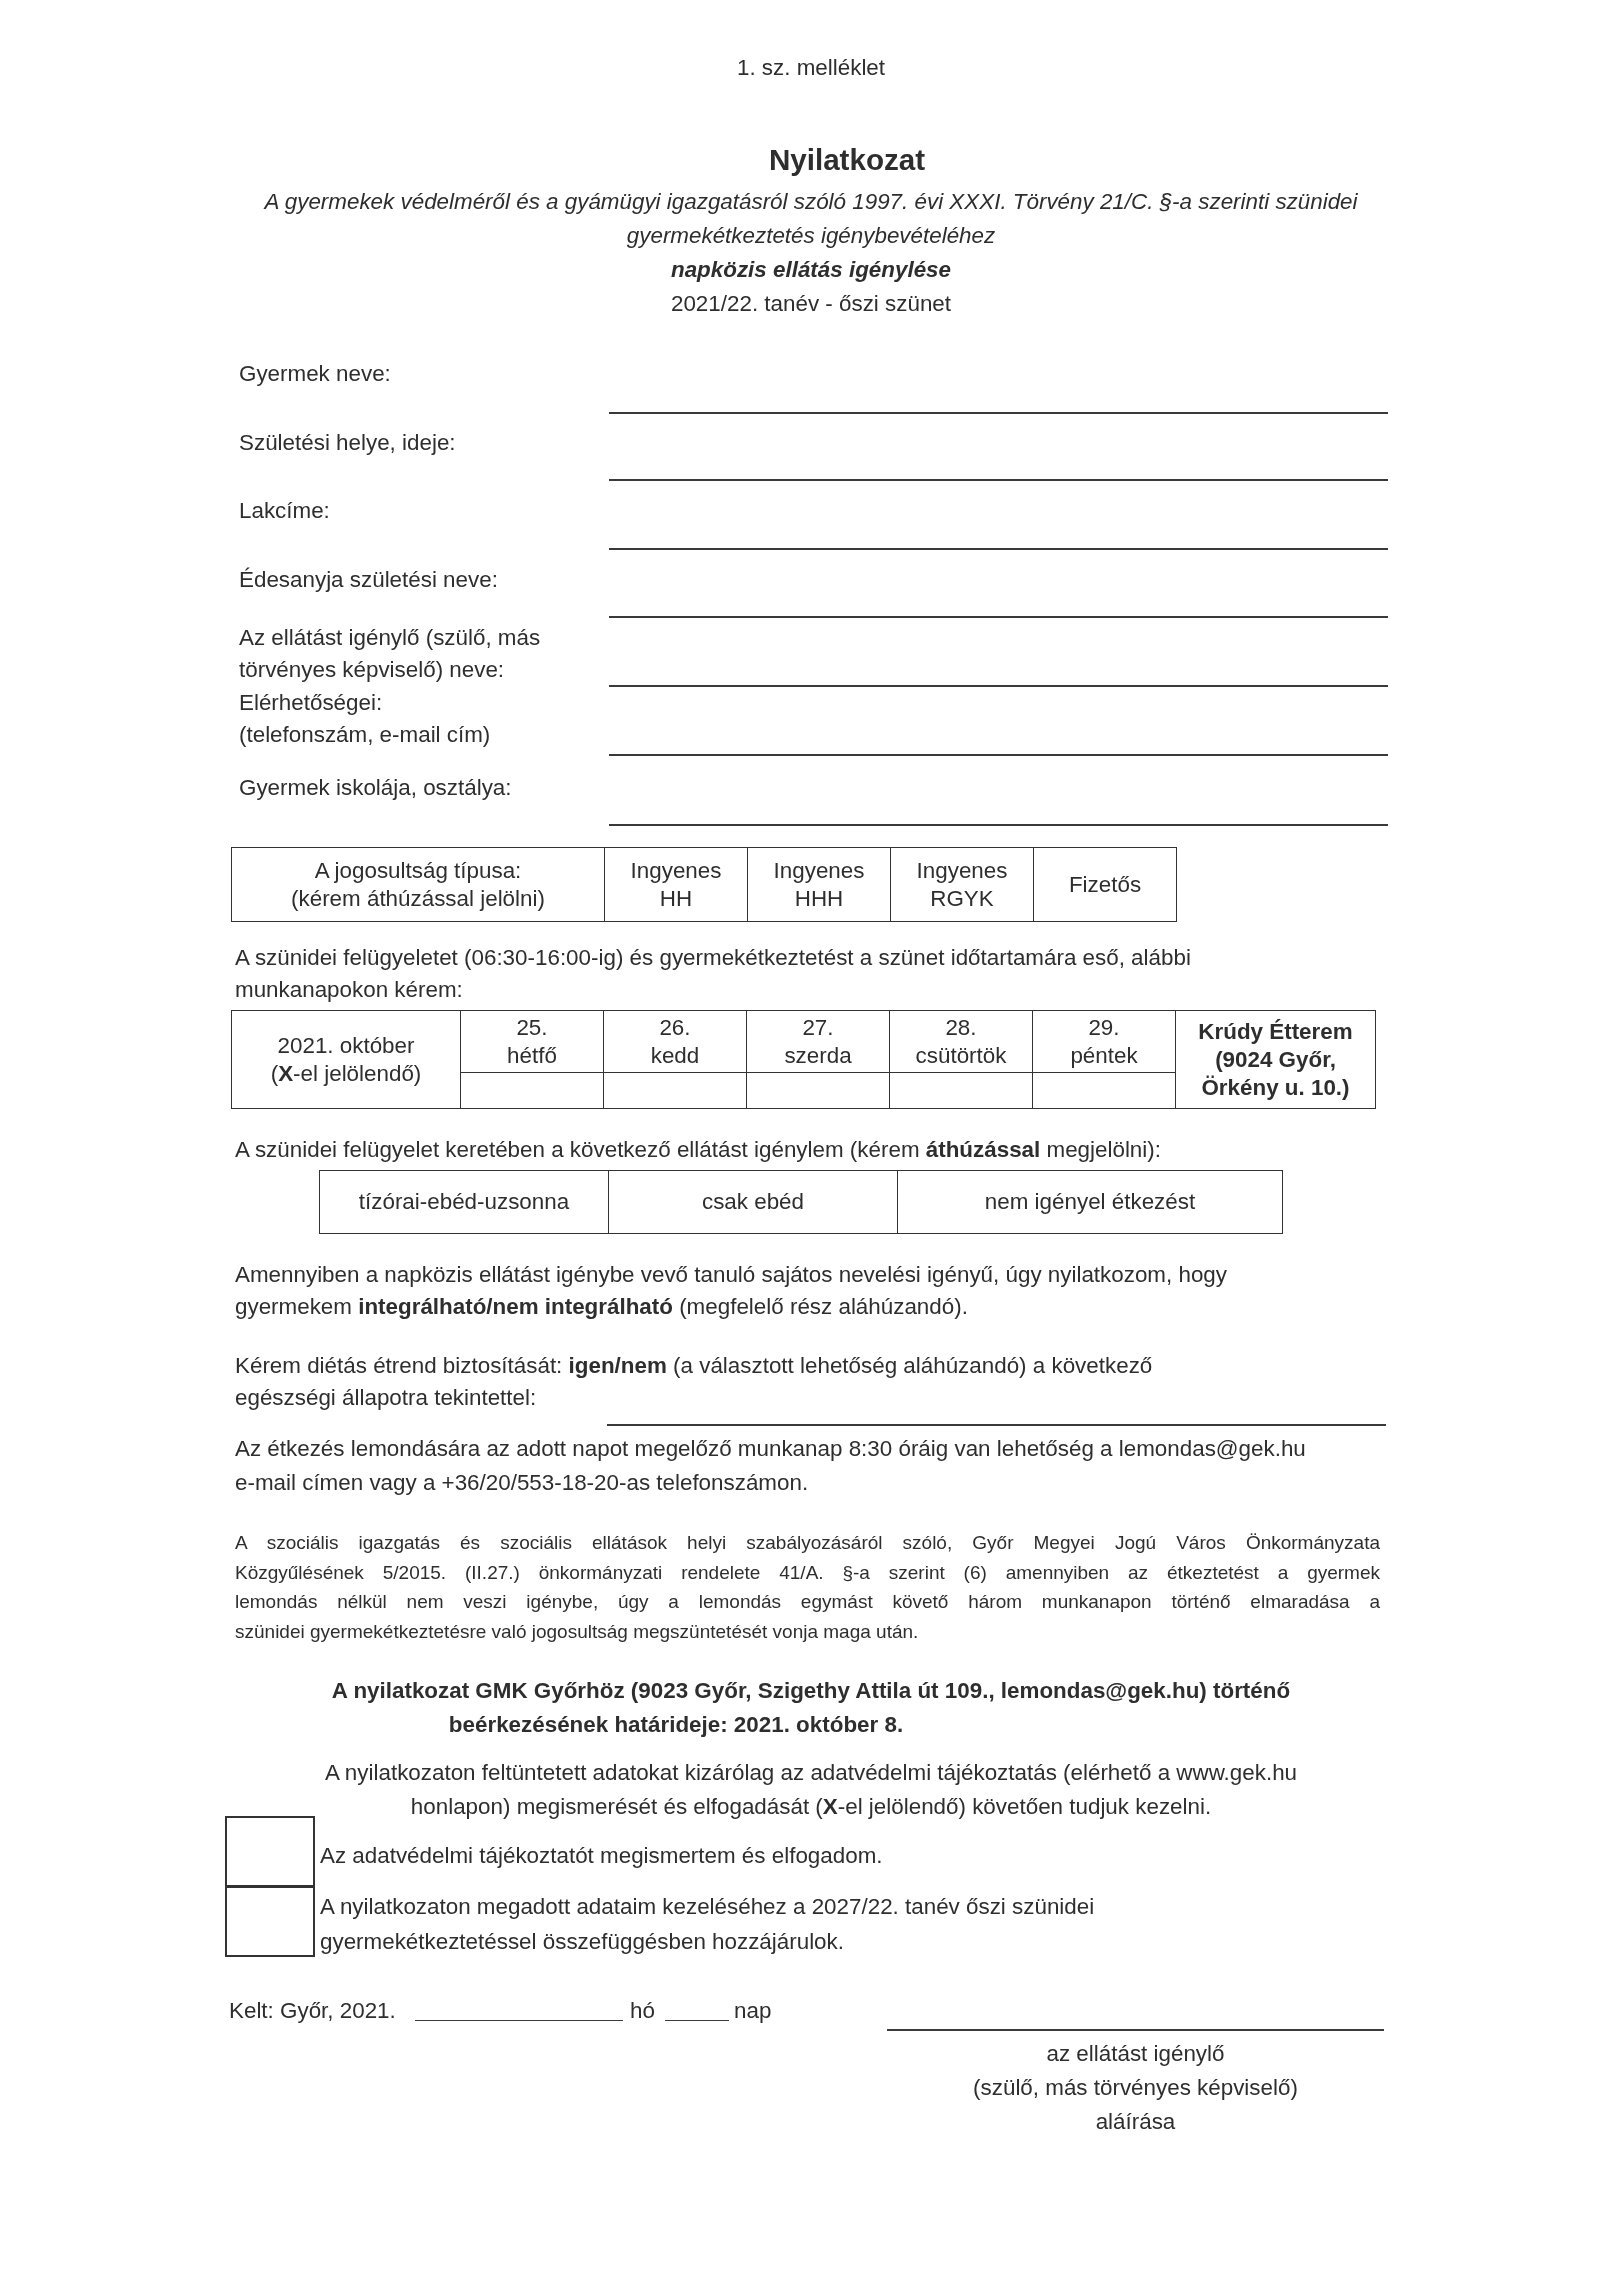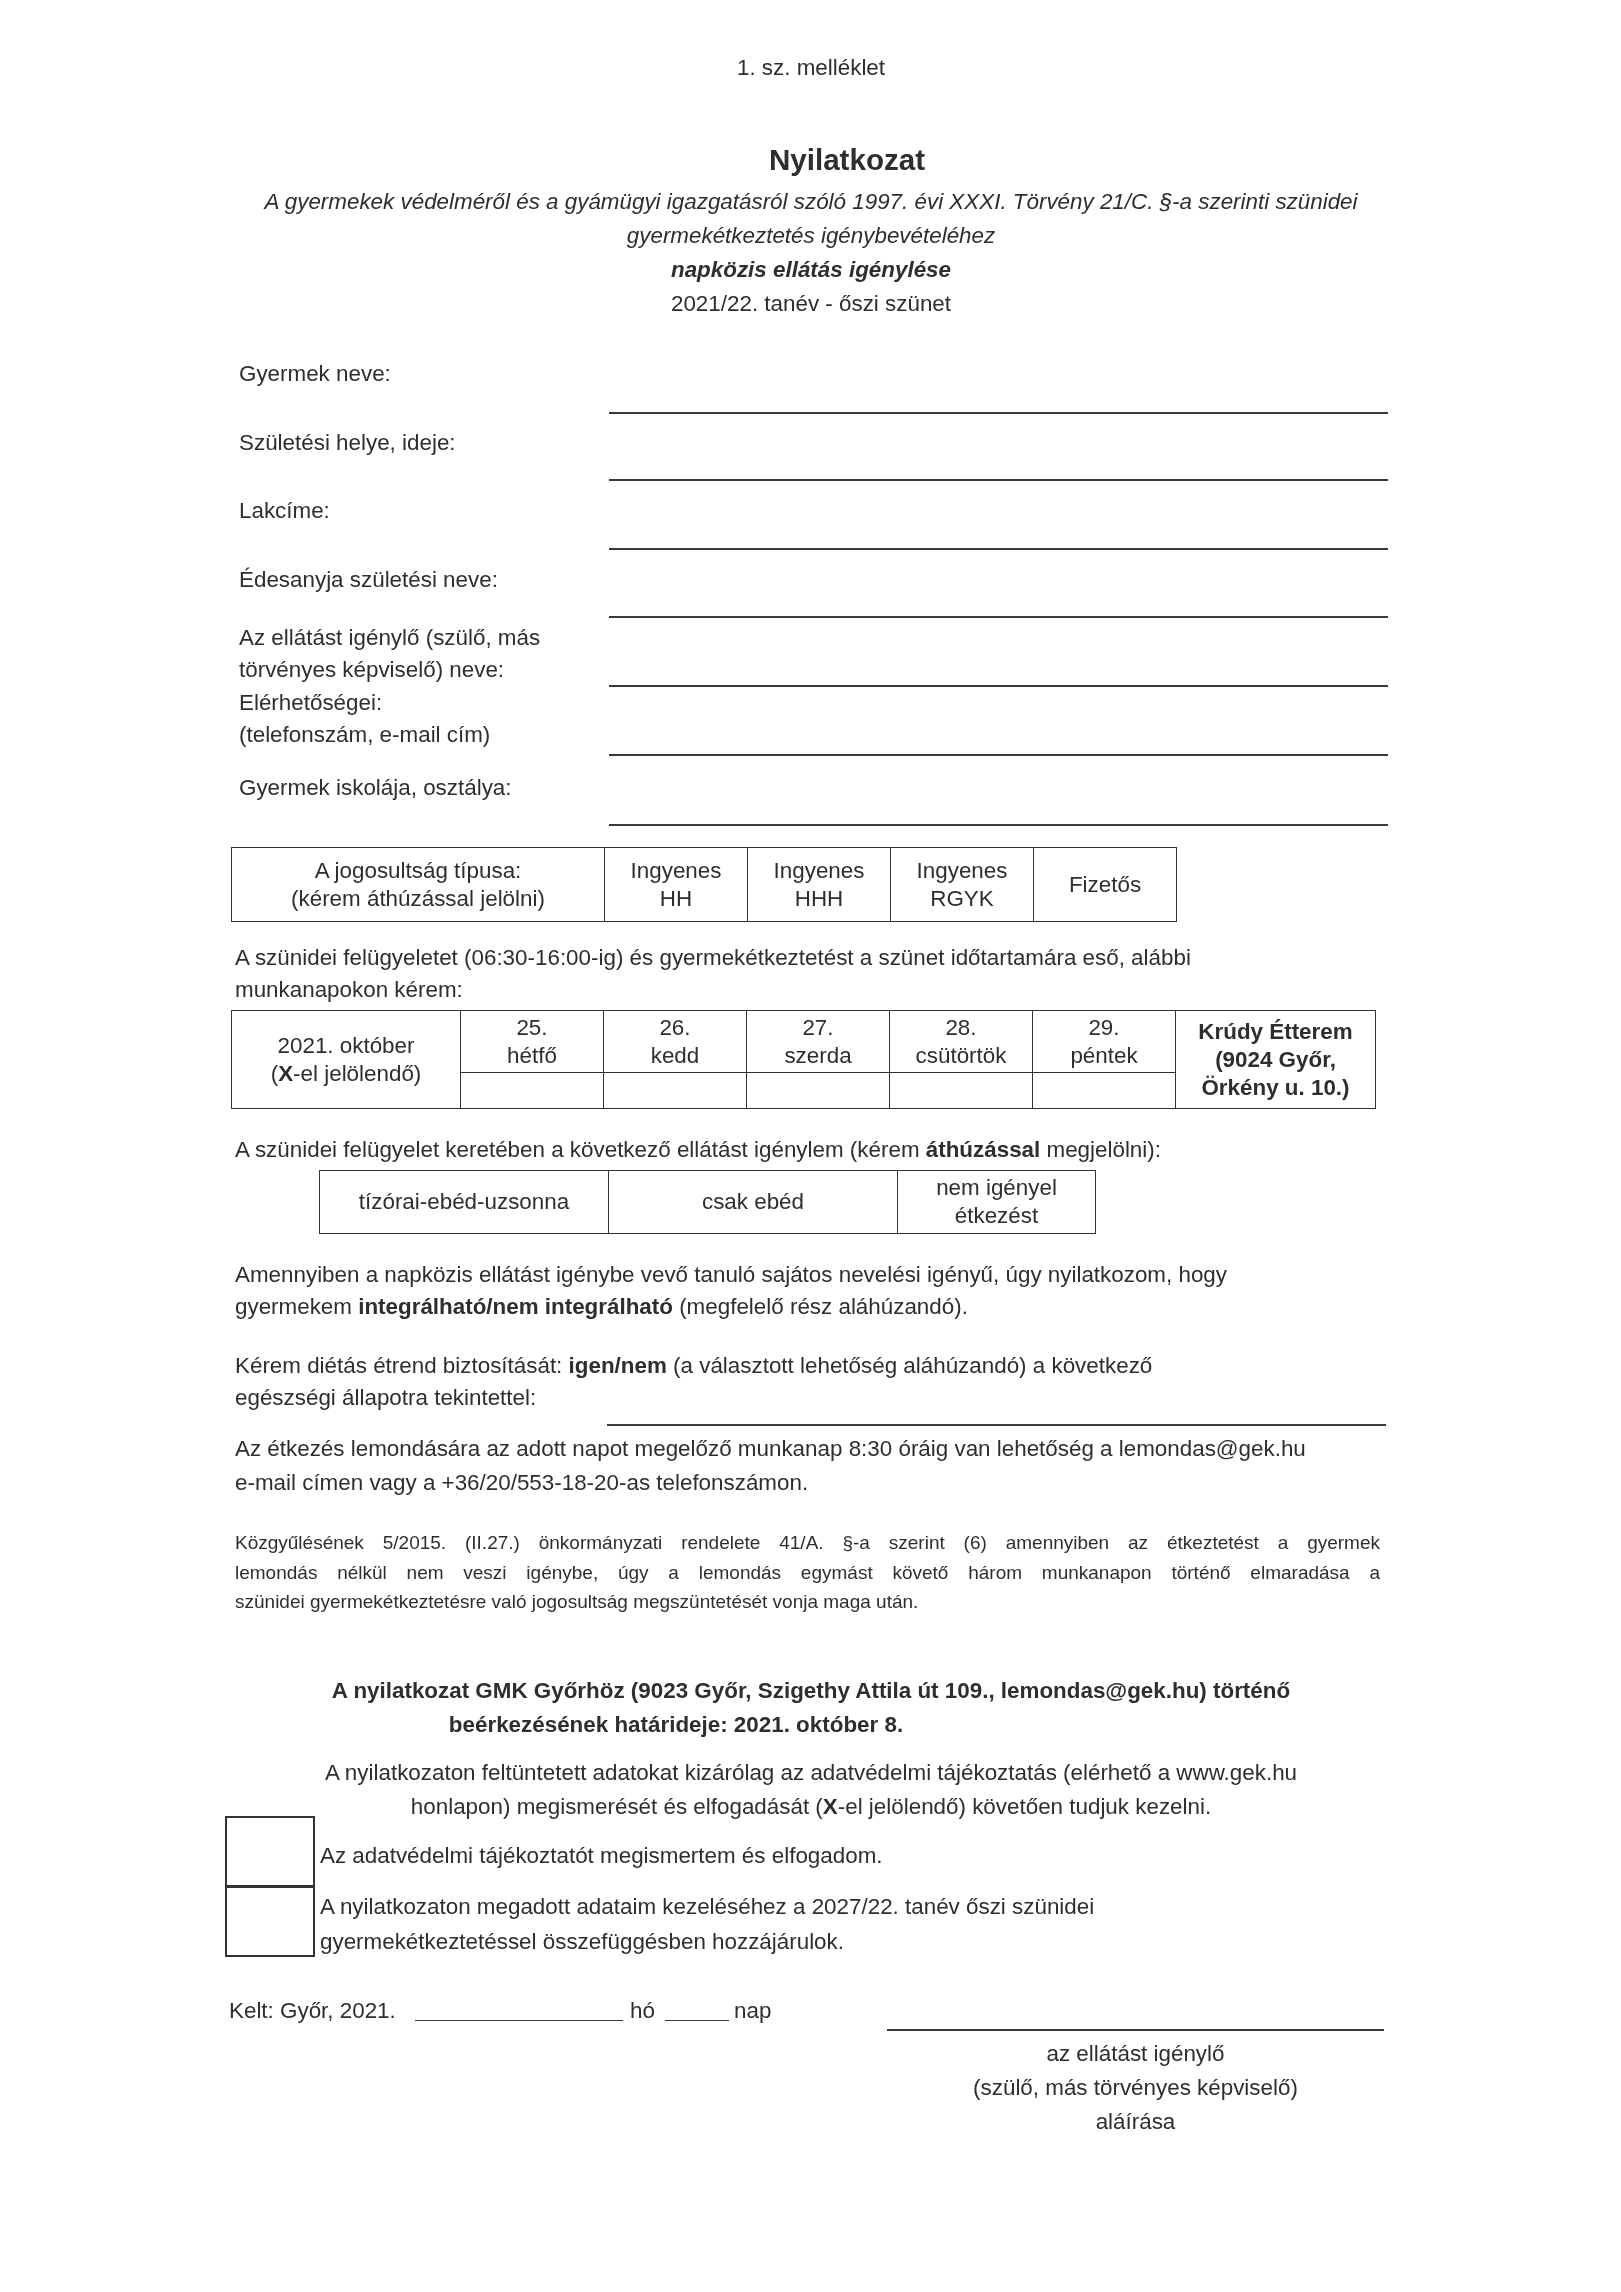--- a/index.html
+++ b/index.html
@@ -118,41 +118,42 @@
     <td></td>
     <td></td>
     <td></td>
     <td></td>
   </tr>
 </tbody>
   </table>
 
 <div class="abs t" style="left:235px;top:1134px;"><span>A szünidei felügyelet keretében a következő ellátást igénylem (kérem </span><b>áthúzással</b><span> megjelölni):</span></div>
 
-<table class="grid" style="left:319px;top:1170px;width:777px;height:64px;">
+<table class="grid" style="left:319px;top:1170px;width:964px;height:64px;">
   <tbody>
       <tr>
     <td style="width:288px;">tízórai-ebéd-uzsonna</td>
     <td style="width:288px;">csak ebéd</td>
     <td>nem igényel étkezést</td>
   </tr>
 </tbody>
   </table>
 
 <div class="abs t" style="left:235px;top:1259px;">Amennyiben a napközis ellátást igénybe vevő tanuló sajátos nevelési igényű, úgy nyilatkozom, hogy</div>
 <div class="abs t" style="left:235px;top:1291px;"><span>gyermekem </span><b>integrálható/nem integrálható</b><span> (megfelelő rész aláhúzandó).</span></div>
 
 <div class="abs t" style="left:235px;top:1350px;"><span>Kérem diétás étrend biztosítását: </span><b>igen/nem</b><span> (a választott lehetőség aláhúzandó) a következő</span></div>
 <div class="abs t" style="left:235px;top:1382px;">egészségi állapotra tekintettel:</div>
 <div class="line" style="left:607px;width:779px;top:1424px;"></div>
 
 <div class="abs t" style="left:235px;top:1433px;">Az étkezés lemondására az adott napot megelőző munkanap 8:30 óráig van lehetőség a lemondas@gek.hu</div>
 <div class="abs t" style="left:235px;top:1467px;">e-mail címen vagy a +36/20/553-18-20-as telefonszámon.</div>
 
 <div class="abs" style="left:235px;top:1528px;width:1145px;">
+  <div class="small" style="text-align-last: justify;">A szociális igazgatás és szociális ellátások helyi szabályozásáról szóló, Győr Megyei Jogú Város Önkormányzata</div>
   <div class="small" style="text-align-last: justify;">Közgyűlésének 5/2015. (II.27.) önkormányzati rendelete 41/A. §-a szerint (6) amennyiben az étkeztetést a gyermek</div>
   <div class="small" style="text-align-last: justify;">lemondás nélkül nem veszi igénybe, úgy a lemondás egymást követő három munkanapon történő elmaradása a</div>
   <div class="small">szünidei gyermekétkeztetésre való jogosultság megszüntetését vonja maga után.</div>
 </div>
 
 <div class="abs t center b" style="left:0;width:1622px;top:1675px;">A nyilatkozat GMK Győrhöz (9023 Győr, Szigethy Attila út 109., lemondas@gek.hu) történő</div>
 <div class="abs t center b" style="left:8px;width:1336px;top:1709px;">beérkezésének határideje: 2021. október 8.</div>
 
 <div class="abs t center" style="left:0;width:1622px;top:1757px;">A nyilatkozaton feltüntetett adatokat kizárólag az adatvédelmi tájékoztatás (elérhető a www.gek.hu</div>
 <div class="abs t center" style="left:0;width:1622px;top:1791px;"><span>honlapon) megismerését és elfogadását (</span><b>X</b><span>-el jelölendő) követően tudjuk kezelni.</span></div>

